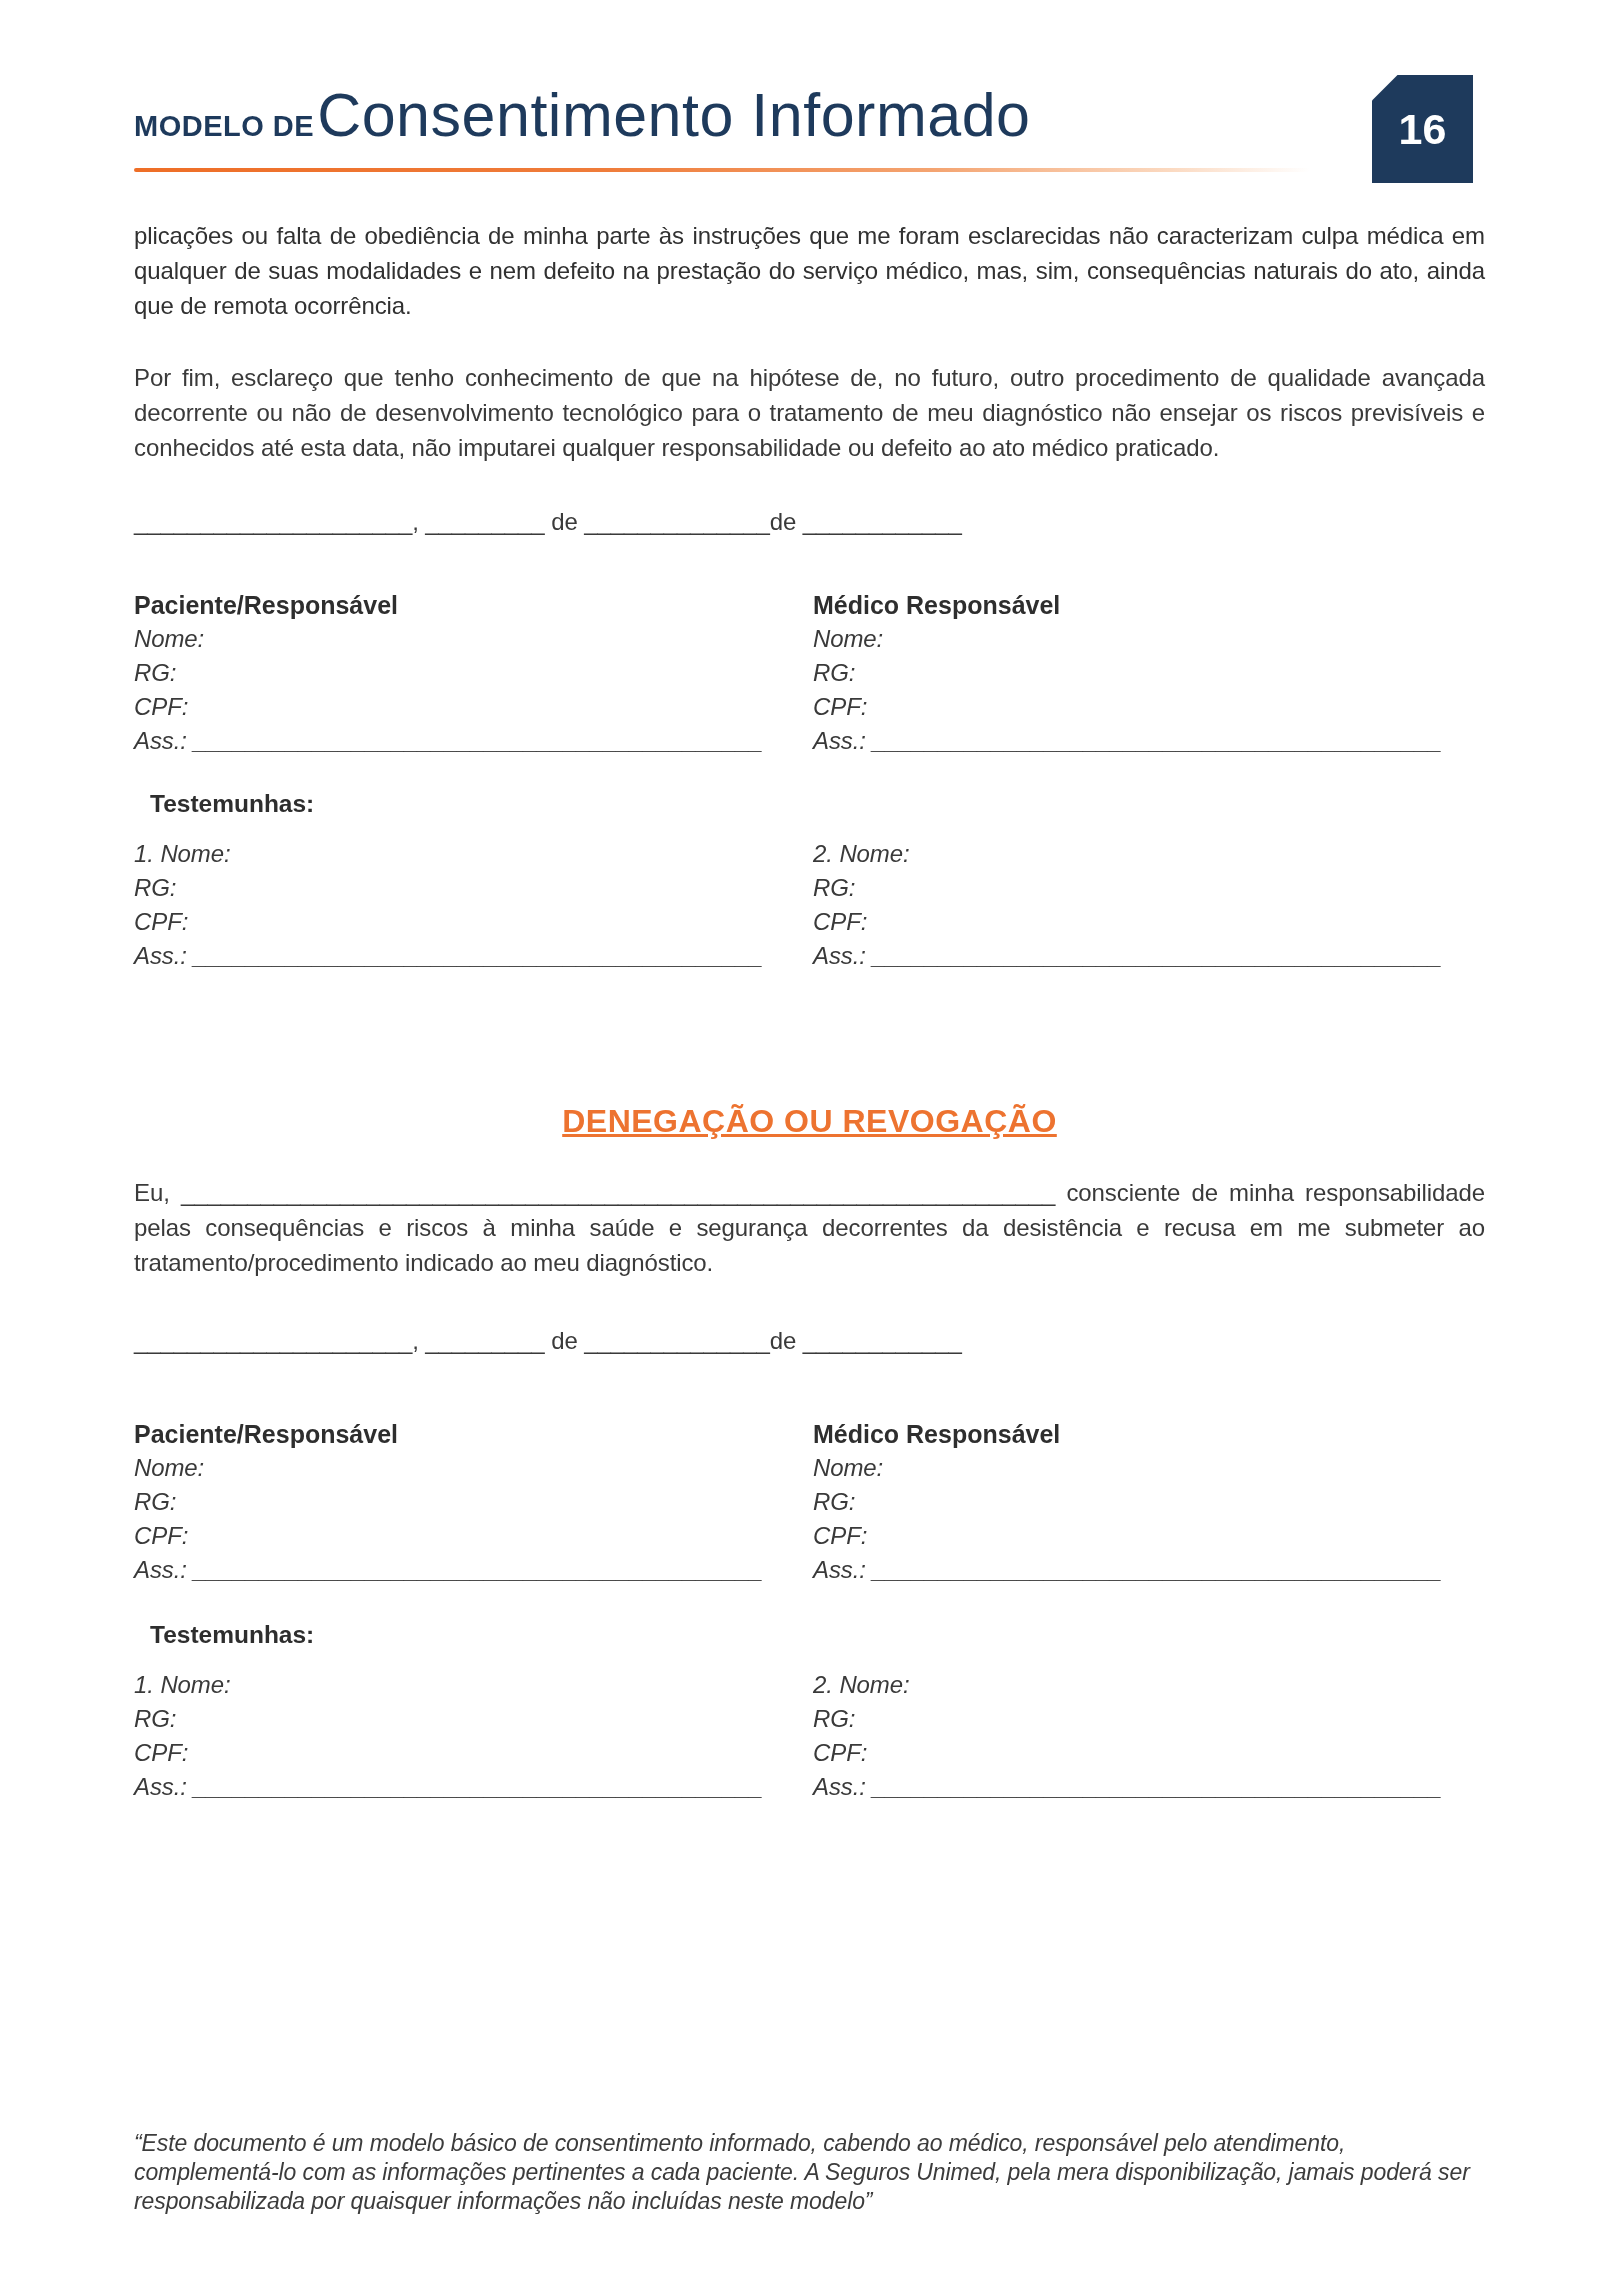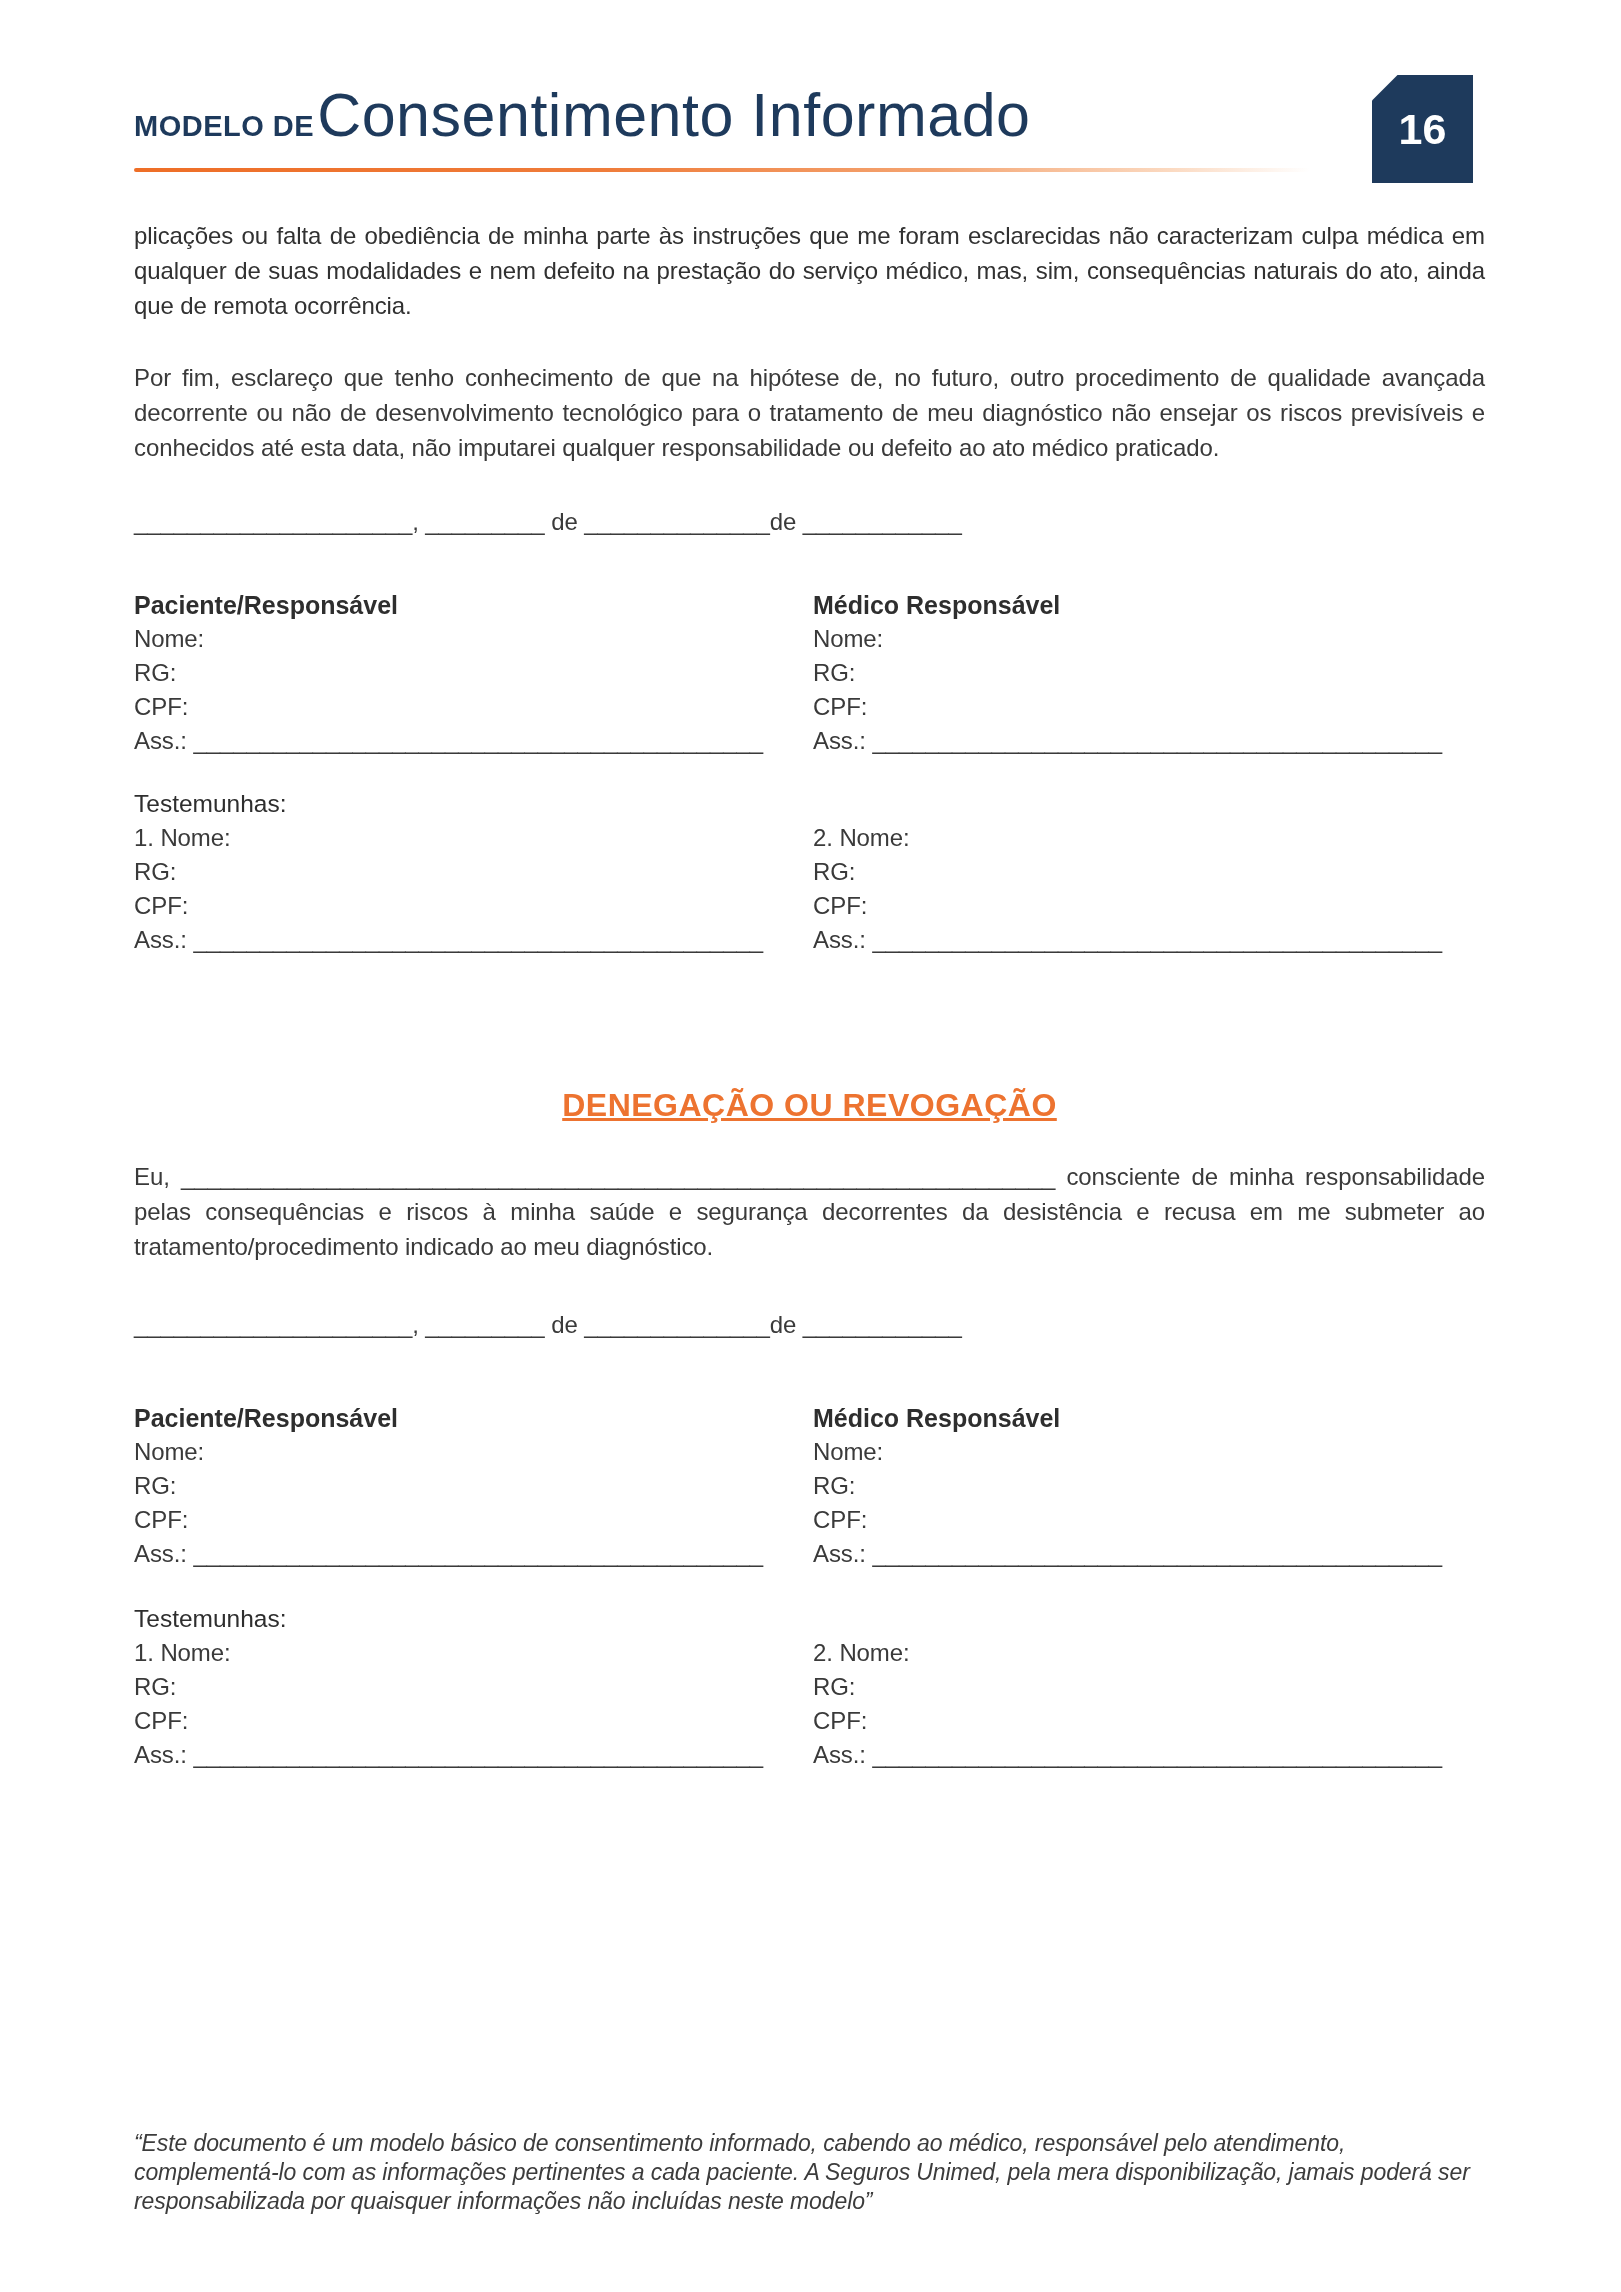--- a/index.html
+++ b/index.html
@@ -31,27 +31,27 @@
   p{margin:0;}
   .para{font-size:24px;line-height:35px;text-align:justify;letter-spacing:-0.1px;hyphens:manual;}
   .bold{font-weight:400;color:#313131;}
   .mt-first{margin-top:46px;}
   .mt-para2{margin-top:37px;}
   .date-line{font-size:24px;line-height:35px;margin-top:39px;white-space:nowrap;letter-spacing:-0.1px;}
   .mt-date2{margin-top:43px;}
   
   .sig-grid{display:grid;grid-template-columns:679px 1fr;}
   .sig-head{font-size:25px;line-height:34px;margin:0;font-weight:700;color:#2e2e2e;}
-  .sig-grid p{font-size:24px;line-height:34px;letter-spacing:-0.1px;}
+  .sig-grid p{font-size:24px;line-height:34px;letter-spacing:-0.1px;font-style:italic;}
   .sig-line{white-space:nowrap;}
   .mt-sig1{margin-top:49px;}
   .mt-wit1{margin-top:29px;}
   .mt-sig2{margin-top:59px;}
   .mt-wit2{margin-top:31px;}
-  .wit-title{font-size:24.5px;line-height:34px;font-weight:400;color:#2e2e2e;margin:0;}
+  .wit-title{font-size:24.5px;line-height:34px;font-weight:700;color:#2e2e2e;margin:16px;}
   
   .rev-title{font-size:32px;line-height:43px;font-weight:700;color:#ed7330;text-align:center;
     margin-top:127px;letter-spacing:0.5px;text-decoration:underline;}
   .mt-eu{margin-top:32px;}
   
   .footer{position:absolute;left:134px;right:136px;top:2129px;}
   .footer p{font-style:italic;font-size:23px;line-height:29px;color:#3c3c3c;letter-spacing:-0.1px;}
 </style>
 </head>
 <body>

